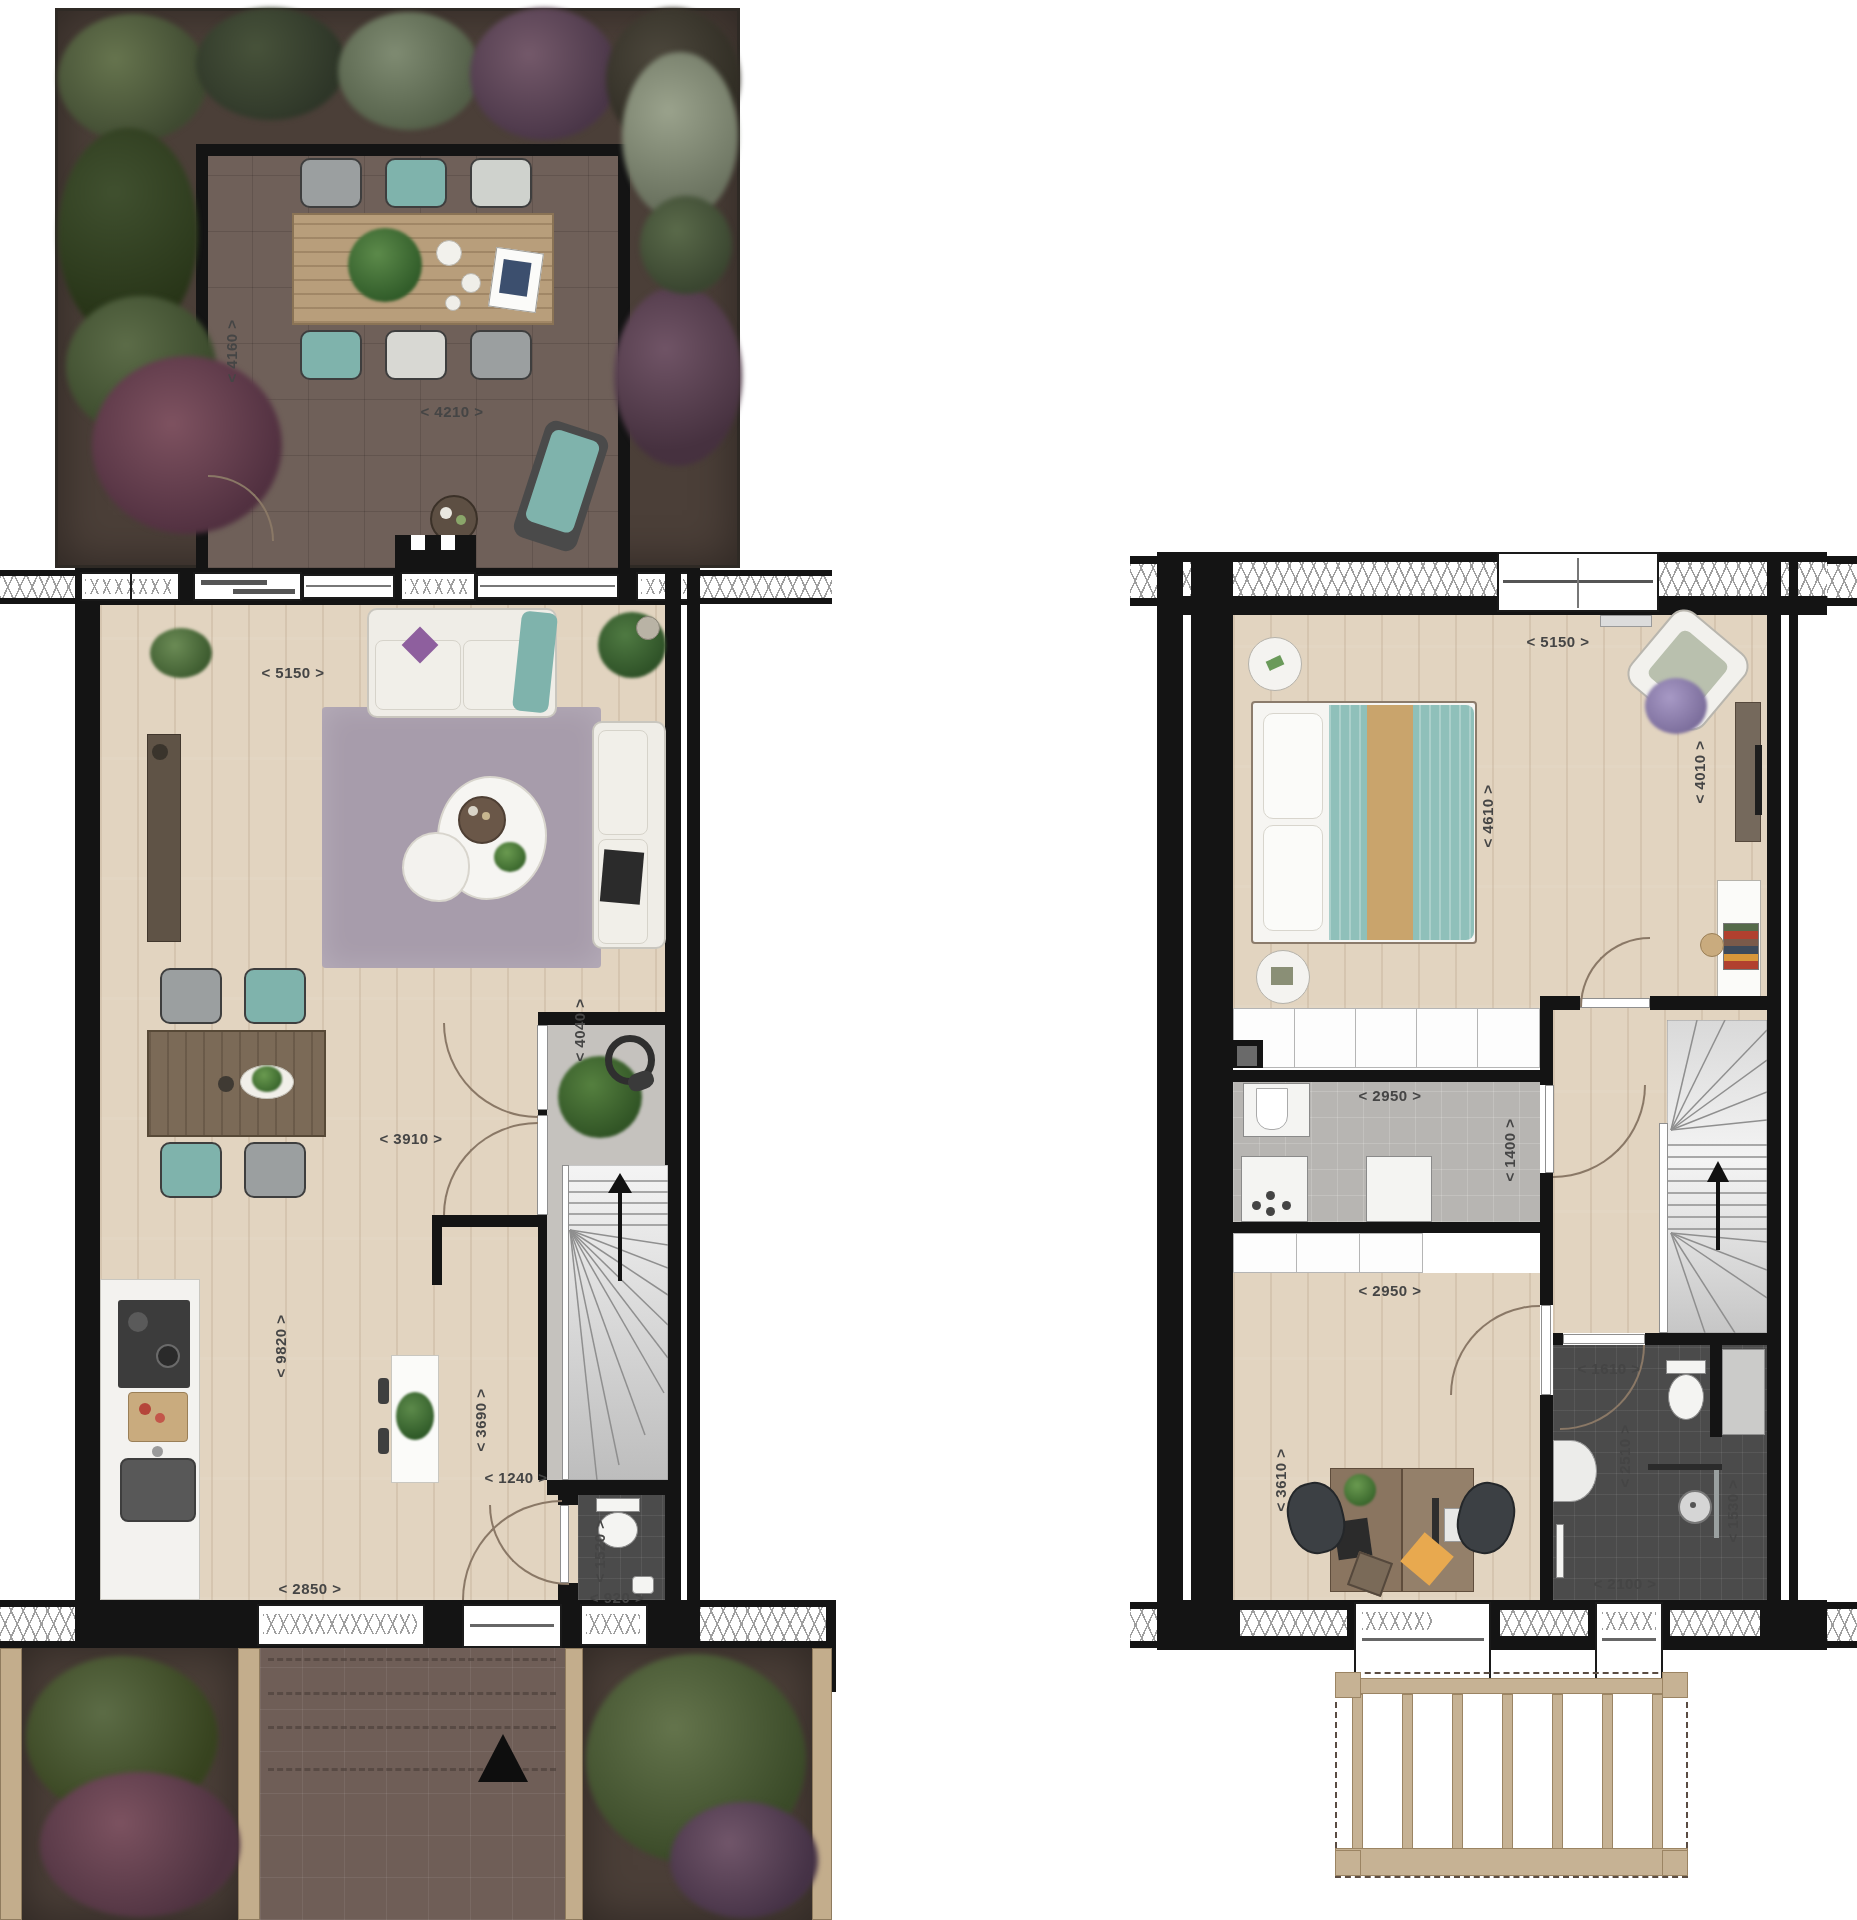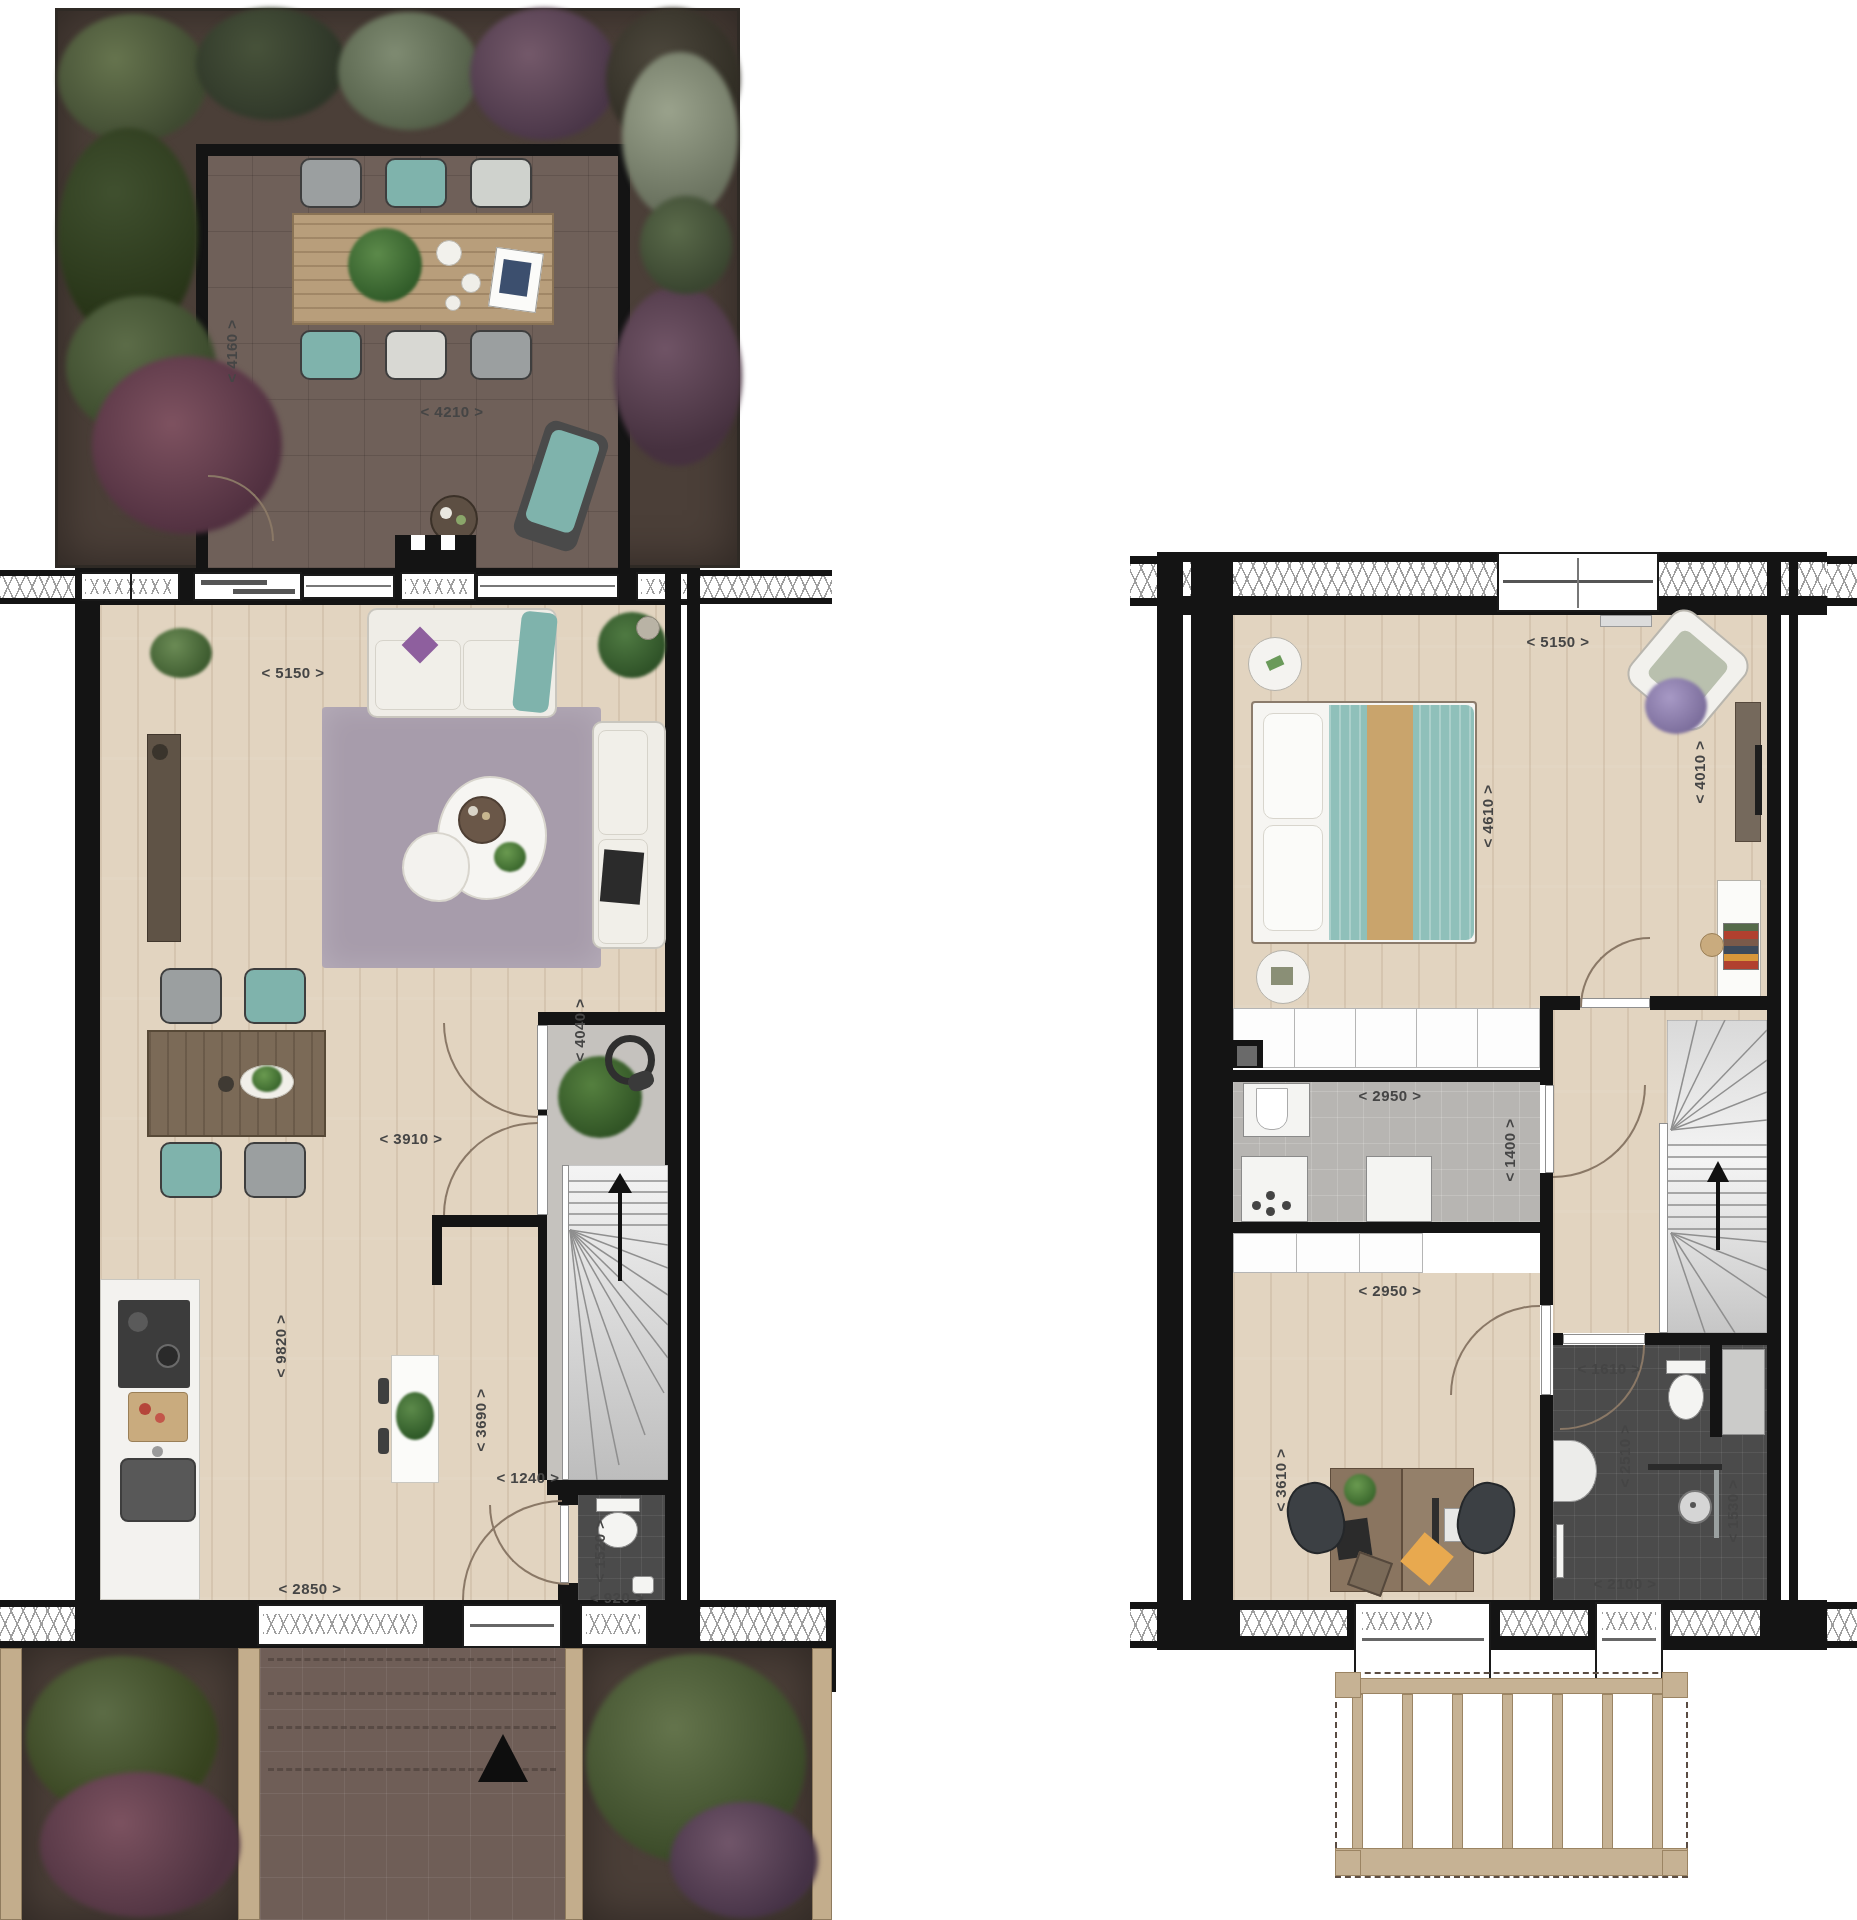--- a/index.html
+++ b/index.html
@@ -282,21 +282,21 @@
     <div class="bush" style="left:670px;top:1802px;width:148px;height:116px;background:radial-gradient(circle at 40% 35%,#71566a,#453246 72%);"></div>
     <div class="abs" style="left:478px;top:1734px;width:0;height:0;border-left:25px solid transparent;border-right:25px solid transparent;border-bottom:48px solid #0e0e0e;"></div>
 
     <div class="dim v" style="left:231px;top:351px;">&lt; 4160 &gt;</div>
     <div class="dim" style="left:452px;top:411px;">&lt; 4210 &gt;</div>
     <div class="dim" style="left:293px;top:672px;">&lt; 5150 &gt;</div>
     <div class="dim v" style="left:579px;top:1030px;">&lt; 4040 &gt;</div>
     <div class="dim" style="left:411px;top:1138px;">&lt; 3910 &gt;</div>
     <div class="dim v" style="left:280px;top:1346px;">&lt; 9820 &gt;</div>
     <div class="dim v" style="left:480px;top:1420px;">&lt; 3690 &gt;</div>
-    <div class="dim" style="left:528px;top:1477px;">&lt; 1240 &gt;</div>
+    <div class="dim" style="left:516px;top:1477px;">&lt; 1240 &gt;</div>
     <div class="dim" style="left:310px;top:1588px;">&lt; 2850 &gt;</div>
     <div class="dim v" style="left:599px;top:1551px;">&lt; 1520 &gt;</div>
     <div class="dim" style="left:617px;top:1597px;">&lt; 920 &gt;</div>
   </div>
 
   <div>
 
     <div class="wood" style="left:1233px;top:615px;width:534px;height:393px;"></div>
     <div class="wood" style="left:1553px;top:1008px;width:214px;height:325px;"></div>
     <div class="wood" style="left:1233px;top:1273px;width:307px;height:327px;"></div>

